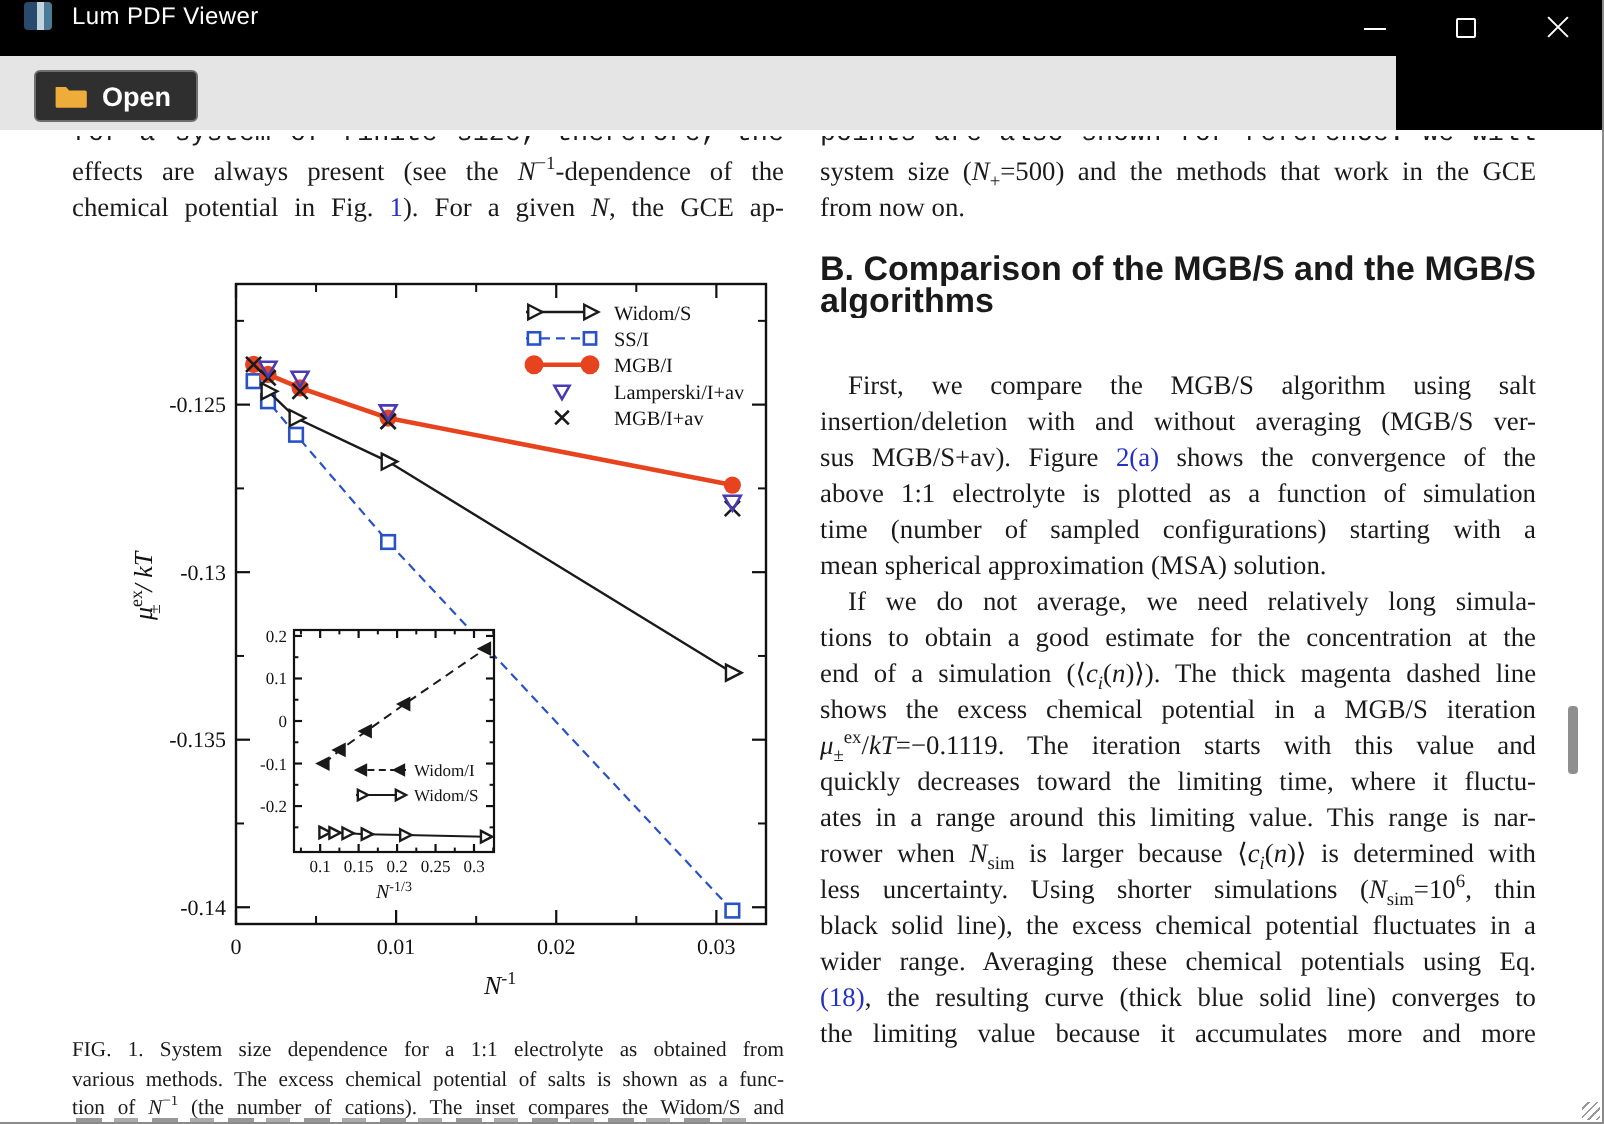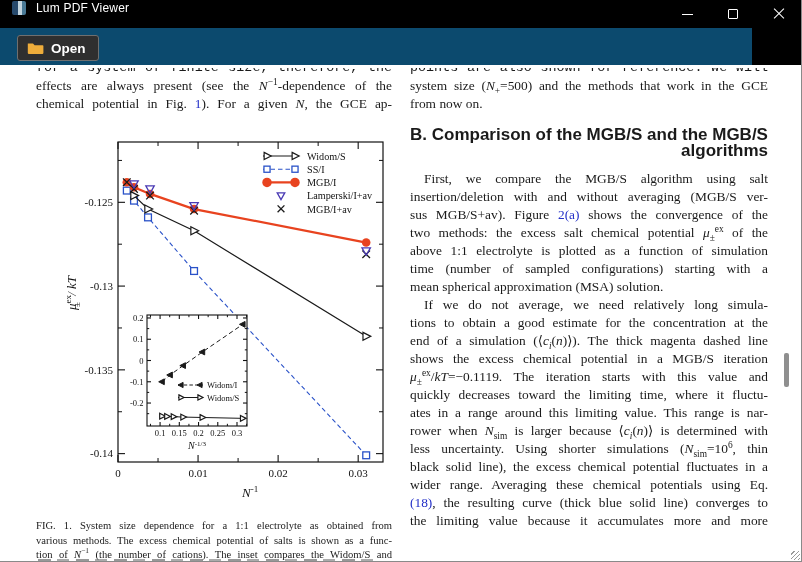--- a/index.html
+++ b/index.html
@@ -12,21 +12,21 @@
            background:linear-gradient(90deg,#274a6d 0 45%,#c2d4de 45% 72%,#4a7a96 72%);}
   #apptitle{color:#fff;font-size:12px;margin-left:10px;letter-spacing:.2px;}
   #wincontrols{position:absolute;right:0;top:0;height:28px;display:flex;}
   .winbtn{width:46px;height:28px;display:flex;align-items:center;justify-content:center;position:relative;}
   .glyph-min{width:11px;height:1px;background:#fff;}
   .glyph-max{width:10px;height:10px;border:1px solid #fff;border-radius:1px;}
   .glyph-close{position:relative;width:12px;height:12px;}
   .glyph-close:before,.glyph-close:after{content:"";position:absolute;left:-1px;top:5px;width:14px;height:1px;background:#fff;}
   .glyph-close:before{transform:rotate(45deg);} .glyph-close:after{transform:rotate(-45deg);}
   
-  #toolbar{position:absolute;left:0;top:28px;width:752px;height:37px;background:#0c4a6e;}
+  #toolbar{position:absolute;left:0;top:28px;width:698px;height:37px;background:#e5e5e5;}
   #openbtn{position:absolute;left:17px;top:7px;height:26px;padding:0 12px 0 9px;background:#2f2f2f;
            border:1px solid #6f6f6f;border-radius:3px;display:flex;align-items:center;cursor:default;}
   #openbtn svg{margin-right:7px;}
   #openlabel{color:#fff;font-size:13.5px;font-weight:bold;}
   
   #page{position:absolute;left:0;top:65px;width:801px;height:497px;background:#fff;color:#1a1a1a;}
   .serif{font-family:"Liberation Serif","DejaVu Serif","DejaVu Sans",serif;}
   .col{position:absolute;font-size:13.4px;line-height:18px;}
   #leftcol{left:36px;top:3px;width:356px;}
   #rightcol{left:410px;top:3px;width:358px;height:494px;overflow:hidden;}
@@ -35,22 +35,22 @@
   .jfill{display:inline-block;width:100%;height:0;}
   .tline.indent{text-indent:14px;}
   .clip9{height:9px;overflow:hidden;}
   .clip9 .tline{margin-top:-9px;font-family:Liberation Mono, monospace;}
   .s-i{font-style:italic;}
   .s-sup{vertical-align:super;font-size:70%;line-height:0;}
   .s-sub{vertical-align:sub;font-size:70%;line-height:0;}
   .s-subi{vertical-align:sub;font-size:70%;line-height:0;font-style:italic;}
   .s-link{color:#2430c8;}
   #heading{margin-top:14px;font-family:"Liberation Sans",sans-serif;font-weight:bold;font-size:17px;}
-  #heading .tline{height:16px;line-height:16px;white-space:nowrap;text-align:right;}
-  #para1{margin-top:11px;} #para2{margin-top:0;}
+  #heading .tline{height:16px;line-height:16px;white-space:nowrap;}
+  #para1{margin-top:25px;} #para2{margin-top:0;}
   
   #figure{position:absolute;left:60px;top:75px;width:340px;height:380px;}
   #caption{position:absolute;left:36px;top:454px;width:356px;font-size:10.6px;}
   #caption .tline{height:14.6px;line-height:14.6px;}
   #clipstrip{position:absolute;left:38px;top:494px;width:340px;height:3px;opacity:.55;
              background:repeating-linear-gradient(90deg,#444 0 13px,transparent 13px 19px,#666 19px 31px,transparent 31px 38px);}
   
   #scrollthumb{position:absolute;left:784px;top:288px;width:5px;height:34px;background:#8f8f8f;border-radius:2px;}
   #resizegrip{position:absolute;left:791px;top:551px;width:9px;height:9px;
               background:repeating-linear-gradient(135deg,transparent 0 2px,#9a9a9a 2px 3px);}
@@ -284,21 +284,20 @@
           <div class="tline"><span>from now on.</span></div>
         </div>
       <div id="heading">
           <div class="tline just"><span>B. Comparison of the MGB/S and the MGB/S+av</span><span class="jfill"></span></div>
           <div class="tline"><span>algorithms</span></div>
         </div>
       <div id="para1">
           <div class="tline just indent"><span>First, we compare the MGB/S algorithm using salt</span><span class="jfill"></span></div>
           <div class="tline just"><span>insertion/deletion with and without averaging (MGB/S ver-</span><span class="jfill"></span></div>
           <div class="tline just"><span>sus MGB/S+av). Figure </span><span class="s-link">2(a)</span><span> shows the convergence of the</span><span class="jfill"></span></div>
-          <div class="tline just"><span>two methods: the excess salt chemical potential </span><span class="s-i">μ</span><span class="s-sub">±</span><span class="s-sup">ex</span><span> of the</span><span class="jfill"></span></div>
           <div class="tline just"><span>above 1:1 electrolyte is plotted as a function of simulation</span><span class="jfill"></span></div>
           <div class="tline just"><span>time (number of sampled configurations) starting with a</span><span class="jfill"></span></div>
           <div class="tline"><span>mean spherical approximation (MSA) solution.</span></div>
         </div>
       <div id="para2">
           <div class="tline just indent"><span>If we do not average, we need relatively long simula-</span><span class="jfill"></span></div>
           <div class="tline just"><span>tions to obtain a good estimate for the concentration at the</span><span class="jfill"></span></div>
           <div class="tline just"><span>end of a simulation (⟨</span><span class="s-i">c</span><span class="s-subi">i</span><span>(</span><span class="s-i">n</span><span>)⟩). The thick magenta dashed line</span><span class="jfill"></span></div>
           <div class="tline just"><span>shows the excess chemical potential in a MGB/S iteration</span><span class="jfill"></span></div>
           <div class="tline just"><span class="s-i">μ</span><span class="s-sub">±</span><span class="s-sup">ex</span><span>/</span><span class="s-i">kT</span><span>=−0.1119. The iteration starts with this value and</span><span class="jfill"></span></div>

